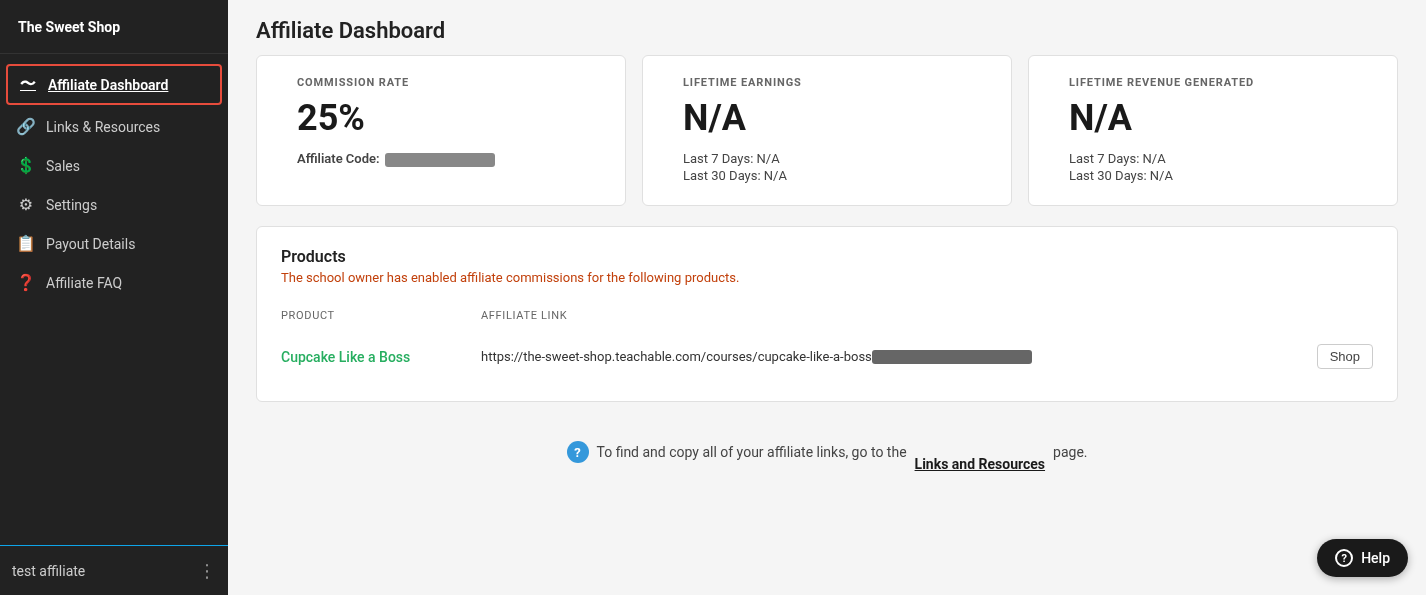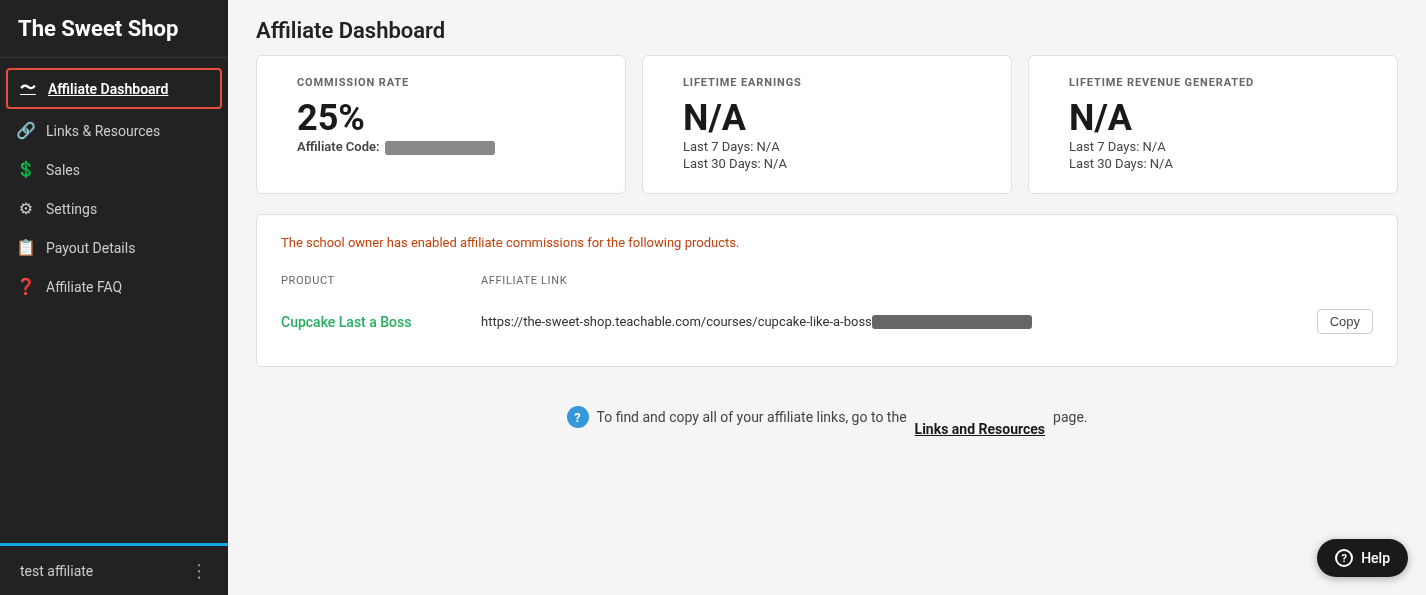--- a/index.html
+++ b/index.html
@@ -11,21 +11,21 @@
       min-width: 228px;
       background: #1a1a2e;
       background: #222;
       display: flex;
       flex-direction: column;
       height: 100%;
       color: #fff;
     }
     .sidebar-brand {
       padding: 16px 18px;
-      font-size: 22px;
+      font-size: 14px;
       font-weight: 700;
       color: #fff;
       border-bottom: 1px solid #333;
       min-height: 54px;
       display: flex;
       align-items: center;
     }
     .sidebar-nav {
       flex: 1;
       padding: 8px 0;
@@ -52,22 +52,22 @@
       padding: 8px 10px;
       text-decoration: underline;
     }
     .nav-item .icon {
       font-size: 16px;
       width: 20px;
       text-align: center;
       flex-shrink: 0;
     }
     .sidebar-footer {
-      padding: 14px 20px;
-      border-top: 3px solid #0ea5e9;
+      padding: 14px 12px;
+      border-top: 1px solid #0ea5e9;
       display: flex;
       align-items: center;
       justify-content: space-between;
       font-size: 14px;
       color: #ccc;
     }
     .footer-dots {
       cursor: pointer;
       font-size: 18px;
       color: #999;
@@ -114,20 +114,21 @@
       font-weight: 700;
       color: #666;
       letter-spacing: 0.08em;
       text-transform: uppercase;
       margin-bottom: 8px;
     }
     .stat-value {
       font-size: 36px;
       font-weight: 700;
       color: #1a1a1a;
+      margin-bottom: 12px;
     }
     .stat-detail {
       font-size: 13px;
       color: #444;
       margin-bottom: 2px;
     }
     .stat-detail strong {
       font-weight: 600;
     }
     .affiliate-code-bar {
@@ -340,40 +341,41 @@
       <div class="stat-card">
         <div class="stat-label">LIFETIME REVENUE GENERATED</div>
         <div class="stat-value">N/A</div>
         <div class="stat-detail">Last 7 Days: N/A</div>
         <div class="stat-detail">Last 30 Days: N/A</div>
       </div>
 
     </div>
 
     <div class="products-card">
+      <div class="products-title">Products</div>
       <div class="products-subtitle">The school owner has enabled affiliate commissions for the following products.</div>
 
       <table class="products-table">
         <thead>
           <tr>
             <th>PRODUCT</th>
             <th>AFFILIATE LINK</th>
           </tr>
         </thead>
         <tbody>
           <tr>
             <td style="width:200px;">
-              <a class="product-link">Cupcake Last a Boss</a>
+              <a class="product-link">Cupcake Like a Boss</a>
             </td>
             <td>
               <div class="affiliate-url-cell">
                 <span class="affiliate-url-text">
                   https://the-sweet-shop.teachable.com/courses/cupcake-like-a-boss<span class="url-redacted"></span>
                 </span>
-                <button class="copy-btn">Copy</button>
+                <button class="copy-btn">Shop</button>
               </div>
             </td>
           </tr>
         </tbody>
       </table>
     </div>
 
     <div class="info-bar">
       <div class="info-icon">?</div>
       <span>To find and copy all of your affiliate links, go to the</span>

